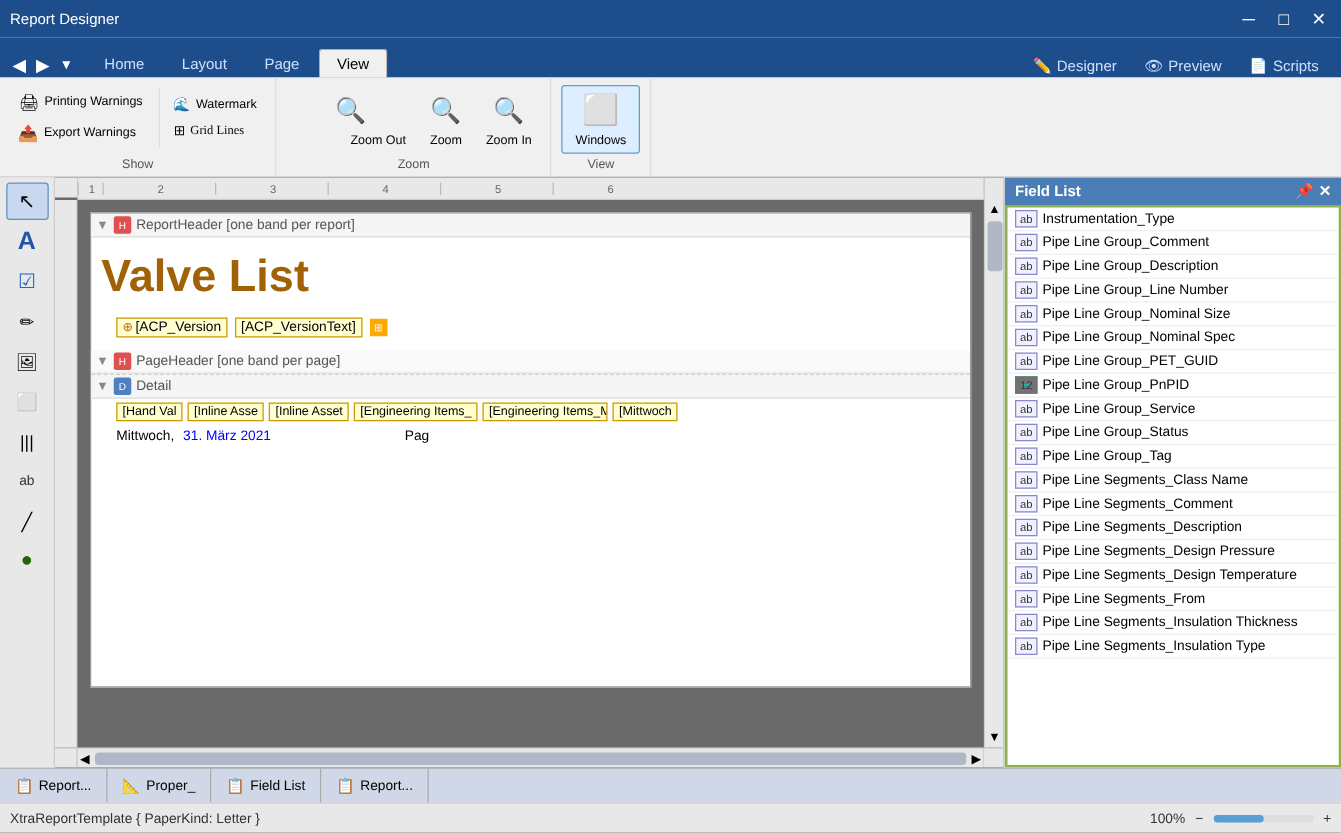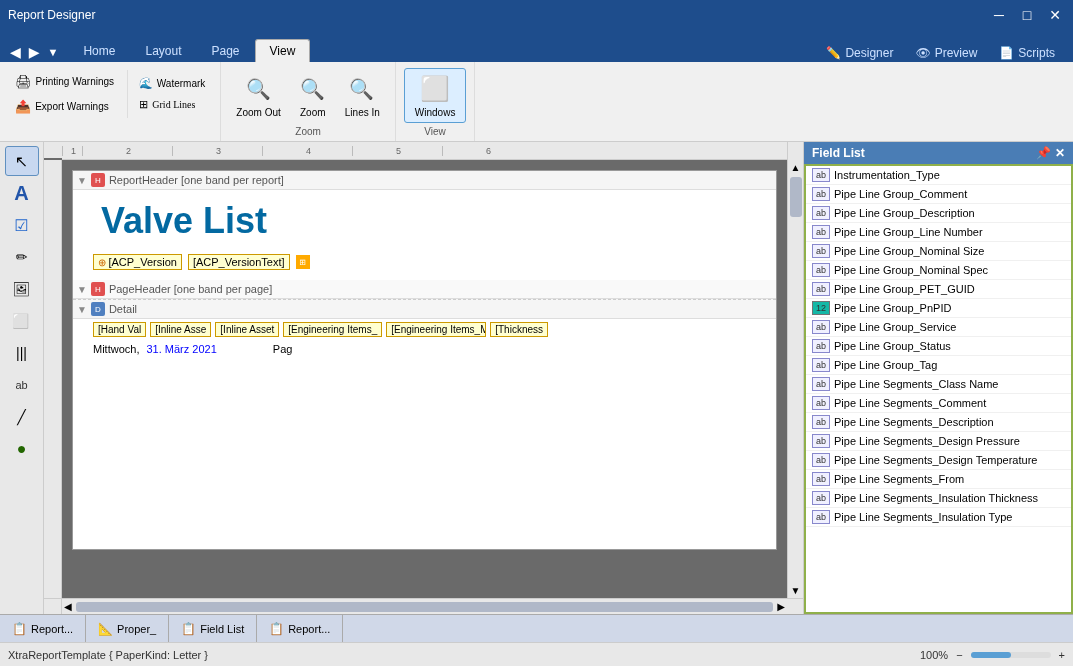--- a/index.html
+++ b/index.html
@@ -205,22 +205,22 @@
       display: flex;
       align-items: center;
       gap: 4px;
     }
     .band-arrow { color: #888; font-size: 10px; }
     .band-icon { width: 14px; height: 14px; background: #e05050; border-radius: 2px; display: inline-flex; align-items: center; justify-content: center; color: white; font-size: 8px; }
 
     .report-title {
       font-size: 36px;
       font-weight: bold;
-      color: #0369a1;
-      padding: 10px 28px;
+      color: #a16207;
+      padding: 10px 8px;
       font-family: Arial, sans-serif;
     }
 
     .acp-version {
       display: flex;
       align-items: center;
       padding: 2px 20px 10px;
       gap: 6px;
       font-size: 12px;
     }
@@ -343,21 +343,21 @@
       display: flex;
       align-items: center;
       justify-content: center;
       color: #333;
       flex-shrink: 0;
     }
     .field-icon-12 {
       width: 18px;
       height: 14px;
       background: #14b8a6;
-      border: 1px solid #737373;
+      border: 6px solid #737373;
       font-size: 9px;
       display: flex;
       align-items: center;
       justify-content: center;
       color: #333;
       flex-shrink: 0;
     }
 
     
     .bottom-tabs {
@@ -513,35 +513,36 @@
             <span style="font-size:11px;">🌊</span>
             <span style="font-size:10px;">Watermark</span>
           </div>
           <div class="watermark-btn">
             <span style="font-size:11px;">⊞</span>
             <span style="font-size:10px;font-family:Liberation Serif, serif;">Grid Lines</span>
           </div>
         </div>
       </div>
     </div>
+    <div class="ribbon-group-label">Show</div>
   </div>
 
   <div class="ribbon-group">
     <div class="ribbon-group-items zoom-group">
       <div class="ribbon-btn">
         <div class="ribbon-btn-icon">🔍</div>
-        <span style="font-size:10px;">Zoom Out</span>
+        <span style="font-size:10px;margin-left:44px;">Zoom Out</span>
       </div>
       <div class="ribbon-btn">
         <div class="ribbon-btn-icon">🔍</div>
         <span style="font-size:10px;">Zoom</span>
       </div>
       <div class="ribbon-btn">
         <div class="ribbon-btn-icon">🔍</div>
-        <span style="font-size:10px;">Lines In</span>
+        <span style="font-size:10px;">Zoom In</span>
       </div>
     </div>
     <div class="ribbon-group-label">Zoom</div>
   </div>
 
   <div class="ribbon-group">
     <div class="ribbon-group-items">
       <div class="windows-btn active">
         <div class="ribbon-btn-icon" style="font-size:24px; color:#4a90d9;">⬜</div>
         <span style="font-size:10px;">Windows</span>
@@ -638,26 +639,26 @@
             <span class="band-arrow">▼</span>
             <span class="band-icon" style="background:#5080c0;">D</span>
             <span>Detail</span>
           </div>
           <div class="detail-data-row">
             <div class="detail-field">[Hand Val</div>
             <div class="detail-field">[Inline Asse</div>
             <div class="detail-field">[Inline Asset</div>
             <div class="detail-field">[Engineering Items_</div>
             <div class="detail-field">[Engineering Items_M</div>
-            <div class="detail-field">[Thickness</div>
+            <div class="detail-field">[Mittwoch</div>
           </div>
           <div class="date-row">
             <span>Mittwoch,</span>
             <span class="date-highlight">31. März 2021</span>
-            <span style="margin-left:49px;">Pag</span>
+            <span style="margin-left:100px;">Pag</span>
           </div>
         </div>
       </div>
 
       <div class="vscroll">
         <div style="font-size:10px; text-align:center; padding:2px; cursor:pointer;">▲</div>
         <div class="vscroll-thumb"></div>
         <div style="margin-top:auto; font-size:10px; text-align:center; padding:2px; cursor:pointer;">▼</div>
       </div>
     </div>

